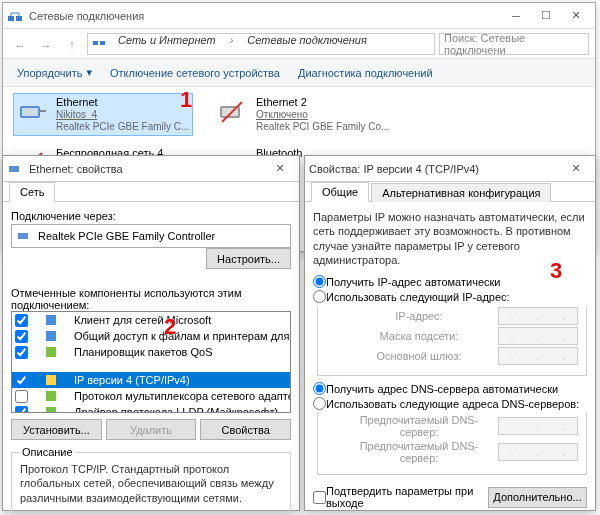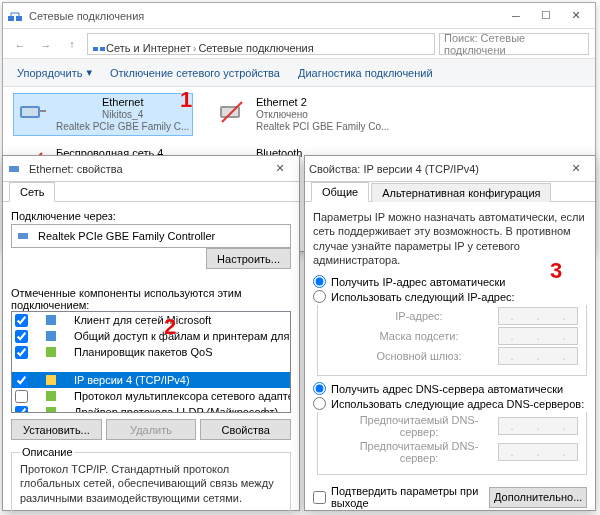--- a/index.html
+++ b/index.html
@@ -6,54 +6,54 @@
 body { margin: 0; padding: 0; width: 600px; height: 515px; background: #fff; overflow: hidden; position: relative; }
 .window { position: absolute; background: #fff; border: 1px solid #aaa; box-shadow: 0 2px 8px rgba(0,0,0,.2); }
 .titlebar { display: flex; align-items: center; height: 26px; padding: 0 4px; background: #fff; border-bottom: 1px solid #ddd; }
 .titlebar.active { background: #fff; }
 .titlebar .ticon { width: 16px; height: 16px; margin-right: 6px; display: flex; align-items: center; justify-content: center; }
 .titlebar .ttext { flex: 1; color: #555; }
 .wincontrols { display: flex; }
 .wincontrols > div { width: 30px; height: 22px; display: flex; align-items: center; justify-content: center; color: #555; }
 .toolbar { display: flex; align-items: center; height: 30px; padding: 0 6px; border-bottom: 1px solid #e0e0e0; gap: 4px; }
 .navarrow { width: 22px; height: 22px; display: flex; align-items: center; justify-content: center; color: #888; border-radius: 2px; }
-.addrbar { flex: 1; display: flex; align-items: flex-end; border: 1px solid #ccc; height: 22px; padding: 0 4px; gap: 0; }
+.addrbar { flex: 1; display: flex; align-items: flex-start; border: 1px solid #ccc; height: 22px; padding: 0 4px; gap: 12px; font-style: italic; }
 .addrbar .crumb { color: #333; }
 .addrbar .sep { color: #888; margin: 0 2px; }
 .searchbox { width: 150px; border: 1px solid #ccc; height: 22px; padding: 0 4px; color: #888; display: flex; align-items: center; }
 .cmdbar { display: flex; align-items: center; height: 28px; padding: 0 6px; background: #f5f6f7; border-bottom: 1px solid #e0e0e0; gap: 2px; }
 .cmdbar .cmd { padding: 4px 8px; color: #1a5490; display: flex; align-items: center; gap: 4px; }
 .body { padding: 6px 10px; display: flex; flex-wrap: wrap; gap: 8px 20px; }
 .conn { display: flex; gap: 8px; width: 180px; padding: 3px; }
-.conn.sel { background: #cde8ff; border: 1px solid #7abaff; padding: 2px; text-align: center; }
+.conn.sel { background: #cde8ff; border: 1px solid #7abaff; padding: 2px; }
 .conn .cicon { width: 32px; height: 32px; }
 .conn .ctext { display: flex; flex-direction: column; line-height: 1.2; }
 .conn .ctext .n { color: #000; }
-.conn .ctext .s { color: #666; font-size: 10px; }
+.conn .ctext .s { color: #666; font-size: 10px; text-decoration: underline; }
 .conn .ctext .a { color: #666; font-size: 10px; white-space: nowrap; overflow: hidden; text-overflow: ellipsis; max-width: 140px; }
 .dlg { position: absolute; background: #fff; border: 1px solid #999; box-shadow: 0 4px 12px rgba(0,0,0,.25); }
 .dlg .titlebar { background: #fff; border-bottom: 1px solid #ccc; }
 .dlg .titlebar .ttext { color: #333; }
 .tabrow { display: flex; padding: 0 6px; margin-top: 0; border-bottom: 1px solid #ccc; align-items: center; }
 .tab { padding: 3px 10px; border: 1px solid #ccc; border-bottom: none; background: #f0f0f0; margin-right: 2px; margin-bottom: -1px; font-size: 11px; }
 .tab.active { background: #fff; border-bottom: 1px solid #fff; }
 .dlgbody { padding: 8px; }
 .group { }
 .group .glabel { font-size: 11px; margin-bottom: 2px; }
 .group .gbox { border: 1px solid #aaa; padding: 4px; display: flex; align-items: center; gap: 6px; height: 24px; background: #fff; }
 .btn { border: 1px solid #adadad; background: #e1e1e1; padding: 2px 10px; font-size: 11px; min-width: 60px; height: 21px; display: inline-flex; align-items: center; justify-content: center; }
 .btn:disabled, .btn.disabled { color: #999; }
 .listbox { border: 1px solid #828790; height: 102px; overflow-y: auto; font-size: 11px; background: #fff; }
 .listbox .row { display: flex; align-items: center; gap: 16px; padding: 1px 3px; height: 16px; white-space: nowrap; }
 .listbox .row.sel { background: #0078d7; color: #fff; margin-top: 12px; }
 .listbox input[type=checkbox] { margin: 0; width: 13px; height: 13px; }
 .rowicon { width: 14px; height: 14px; display: inline-block; }
 .fieldset { border: 1px solid #d0d0d0; padding: 4px 8px 8px 8px; margin: 0; }
 .fieldset legend { padding: 0 2px; }
-.radio { display: flex; align-items: center; gap: 5px; margin: 2px 0; }
+.radio { display: flex; align-items: center; margin: 2px 0; }
 .radio input { margin: 0; }
 .iprow { display: flex; align-items: center; margin: 2px 0 2px 18px; gap: 4px; }
 .iprow .lbl { width: 150px; color: #999; font-size: 11px; text-align: center; }
 .ipinput { flex: 1; border: 1px solid #ccc; height: 18px; background: #f4f4f4; color: #bbb; display: flex; align-items: center; justify-content: space-around; }
 .desc { font-size: 11px; color: #333; line-height: 1.3; }
 .annot { position: absolute; font: bold 22px Arial; color: #e30b0b; z-index: 200; text-shadow:0 0 2px #fff; }
 svg { display: block; }
 </style>
 </head>
 <body>

